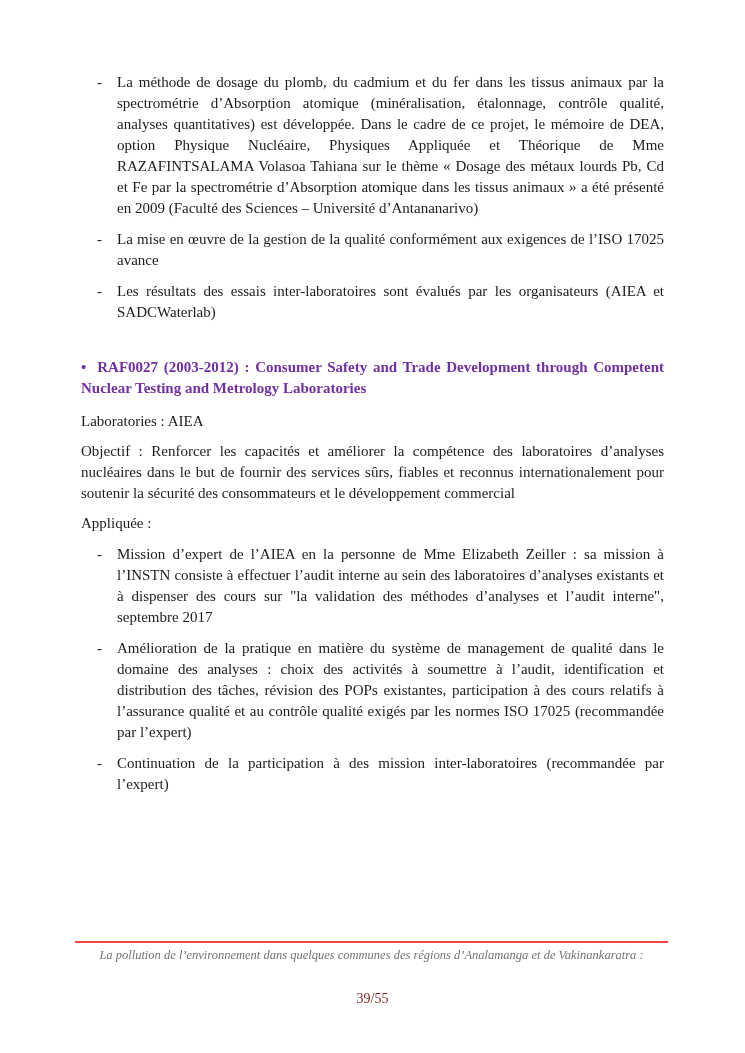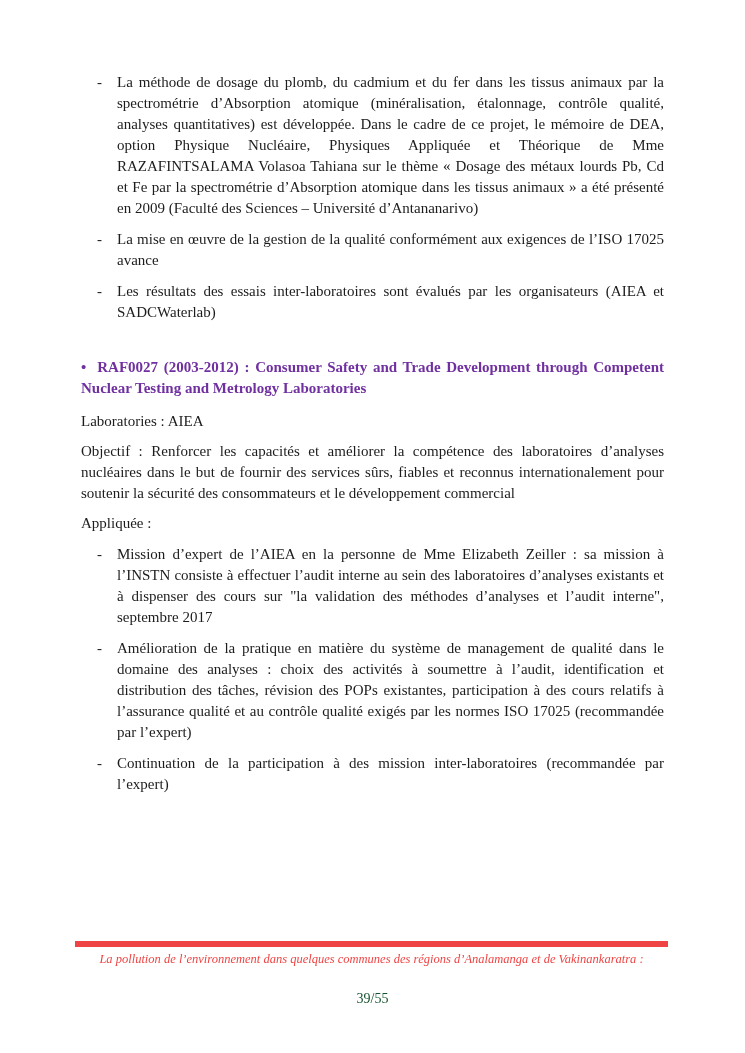--- a/index.html
+++ b/index.html
@@ -51,36 +51,36 @@
     text-align: justify;
   }
   .activities-list {
     margin-top: 10px;
   }
   .footer {
     position: absolute;
     top: 941px;
     left: 75px;
     right: 77px;
-    border-top: 6px solid #ef4444;
+    border-top: 2px solid #ef4444;
     padding-top: 4px;
     text-align: center;
     font-style: italic;
     font-size: 12.5px;
     line-height: 17px;
-    color: #ef4444;
+    color: #737373;
   }
   .page-number {
     position: absolute;
     top: 988px;
     left: 0;
     right: 0;
     text-align: center;
     font-size: 14px;
-    color: #14532d;
+    color: #7f1d1d;
   }
 </style>
 </head>
 <body>
 
 <div class="page">
   <div class="content">
 
     <div>
       <div class="dash-item">

